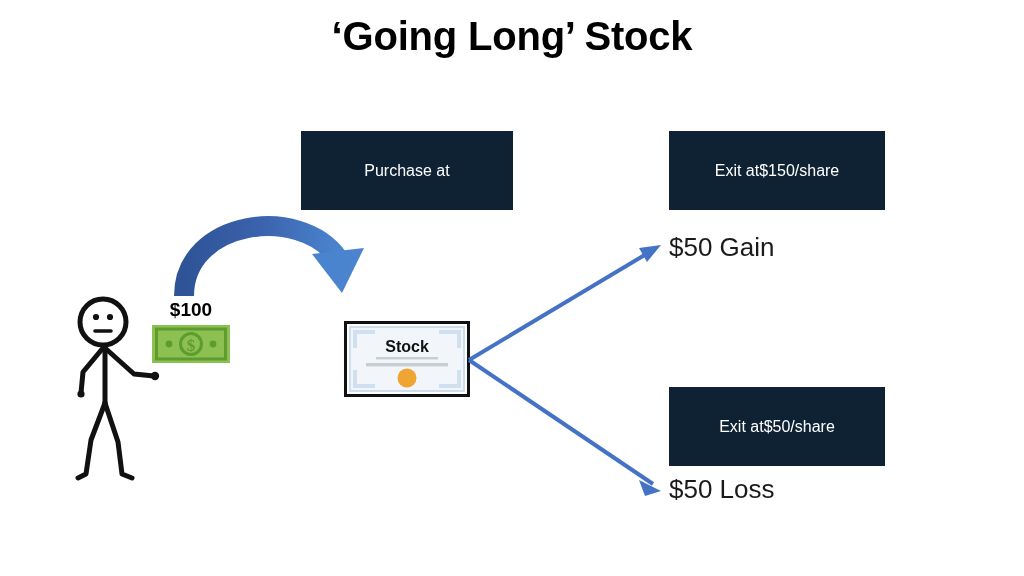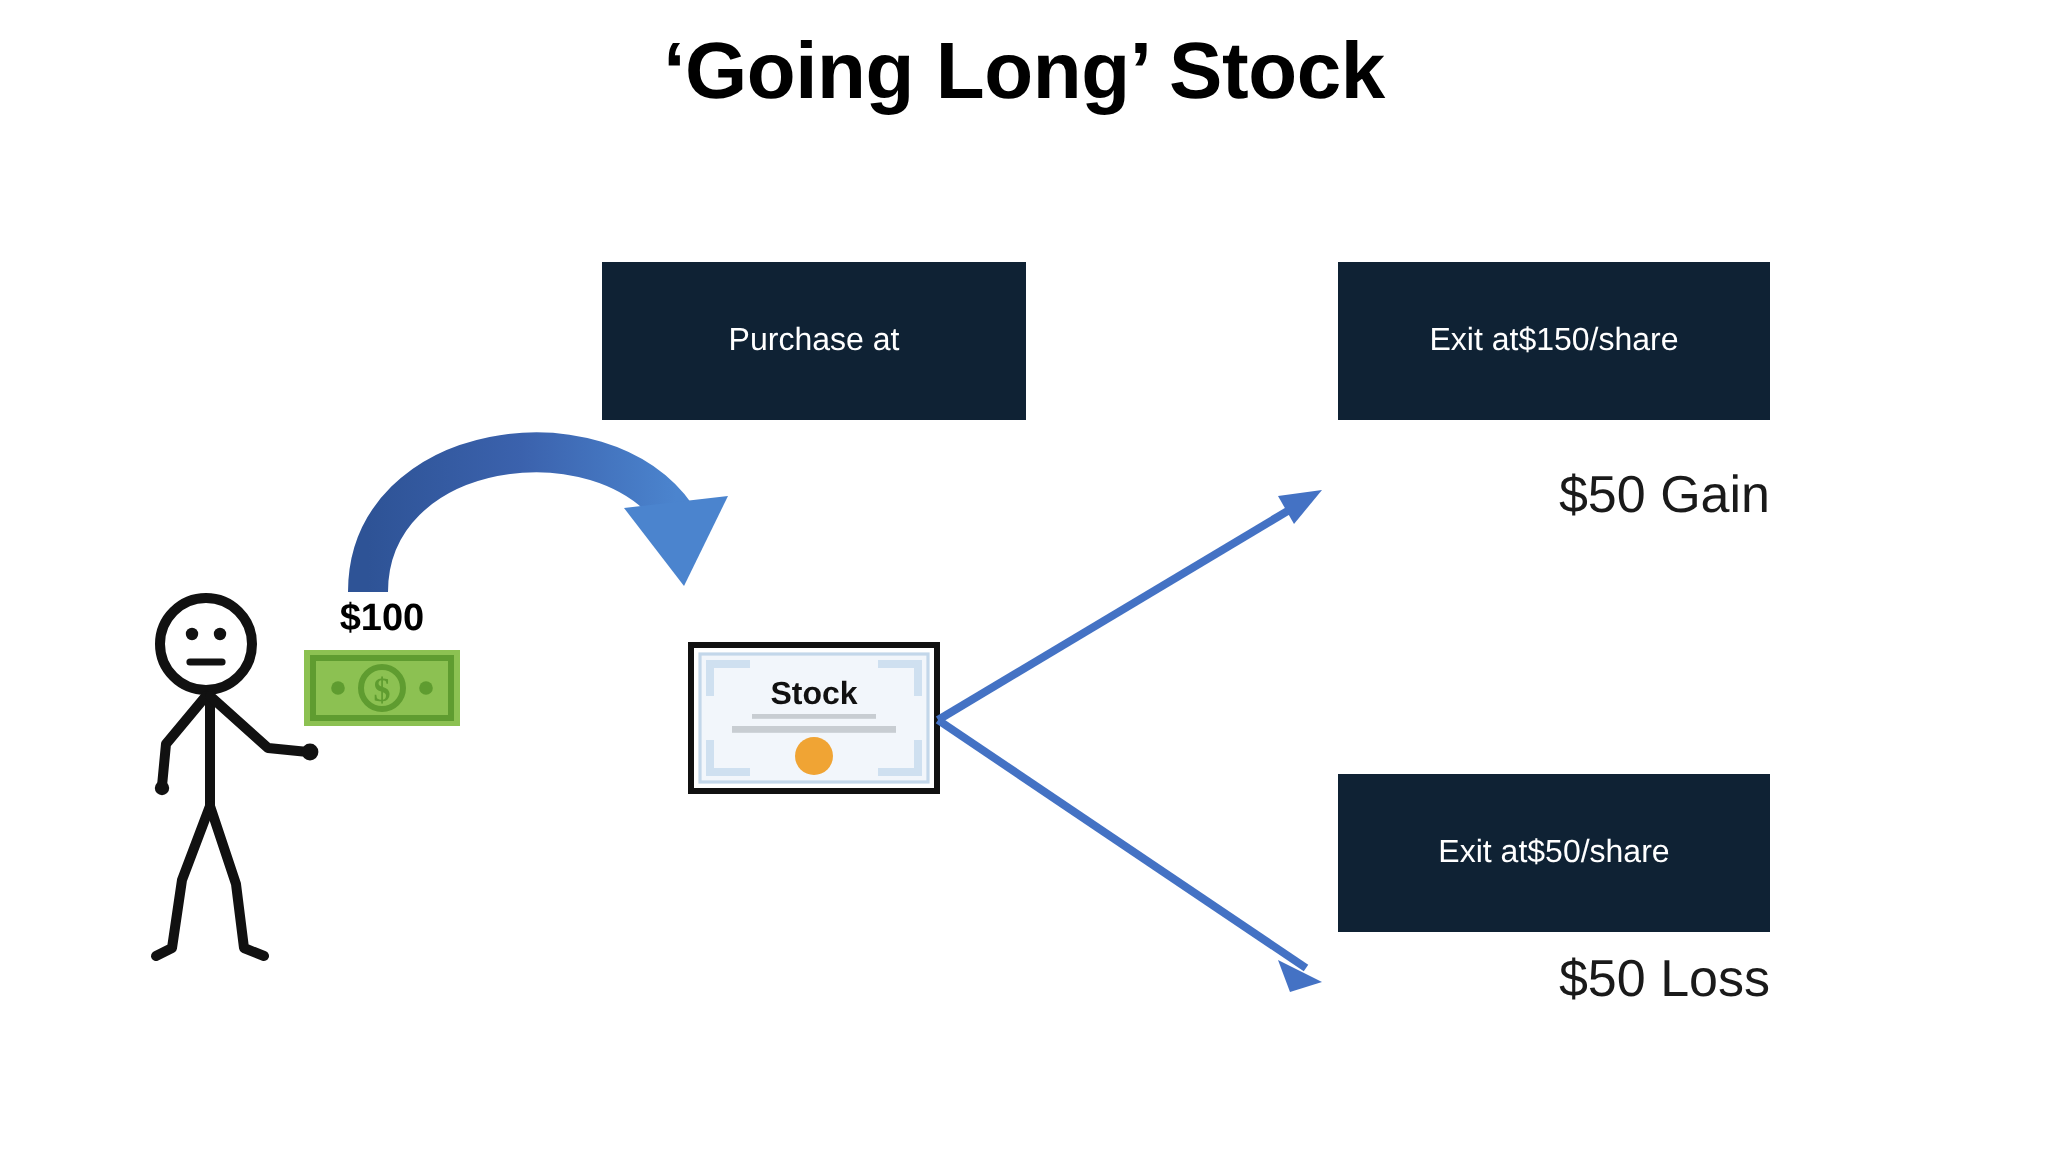--- a/index.html
+++ b/index.html
@@ -46,21 +46,21 @@
   .navy-box .line { display: block; white-space: nowrap; }
 
   #box-purchase { left: 301px; top: 131px; width: 212px; height: 79px; }
   #box-exit-high { left: 669px; top: 131px; width: 216px; height: 79px; }
   #box-exit-low  { left: 669px; top: 387px; width: 216px; height: 79px; }
 
   
   .result-text {
     position: absolute;
     width: 216px;
-    text-align: right;
+    text-align: left;
     font-size: 26px;
     color: #1a1a1a;
     white-space: nowrap;
   }
   #gain-text { left: 669px; top: 232px; }
   #loss-text { left: 669px; top: 474px; }
 
   
   #money-label {
     position: absolute;

